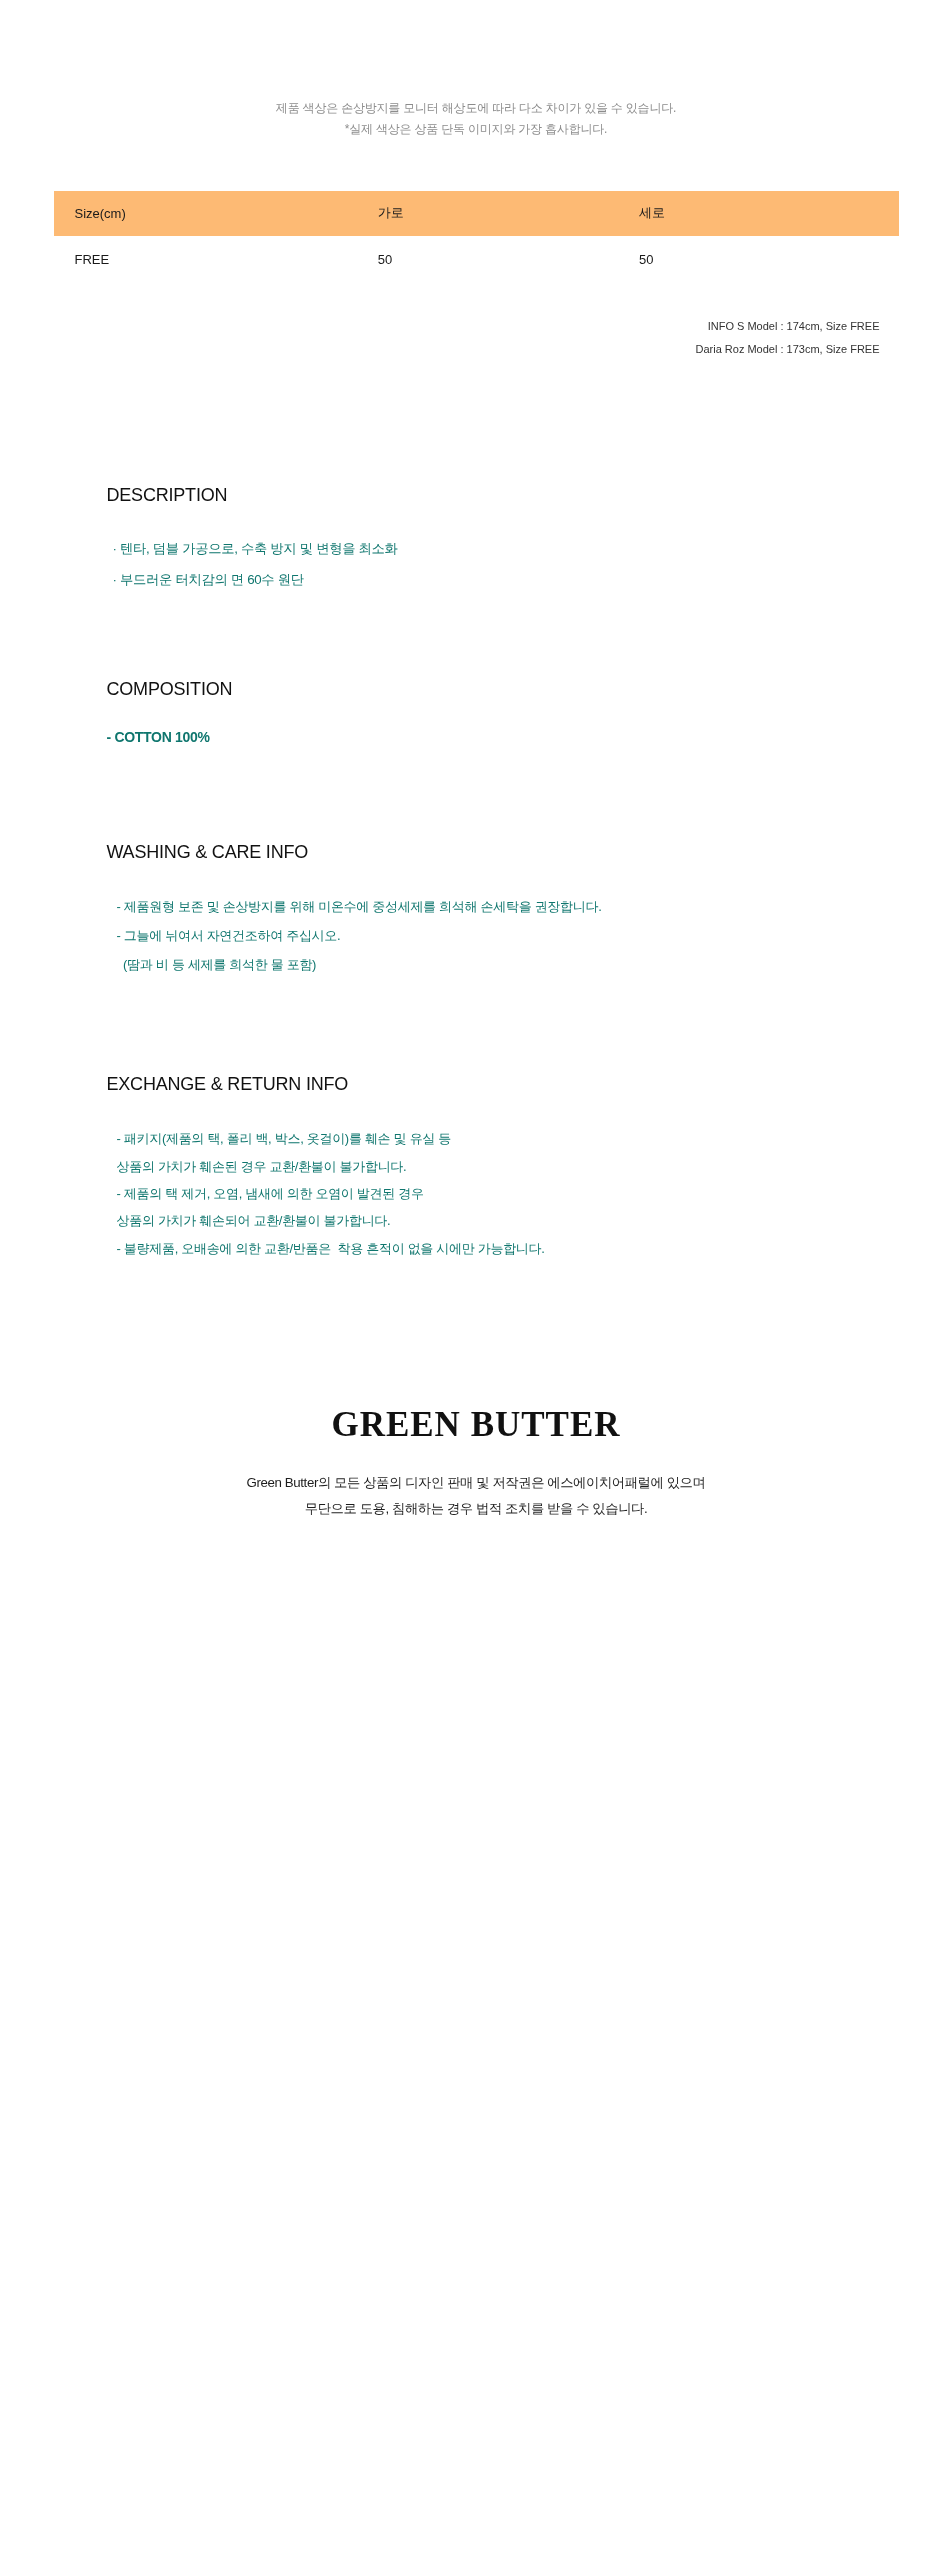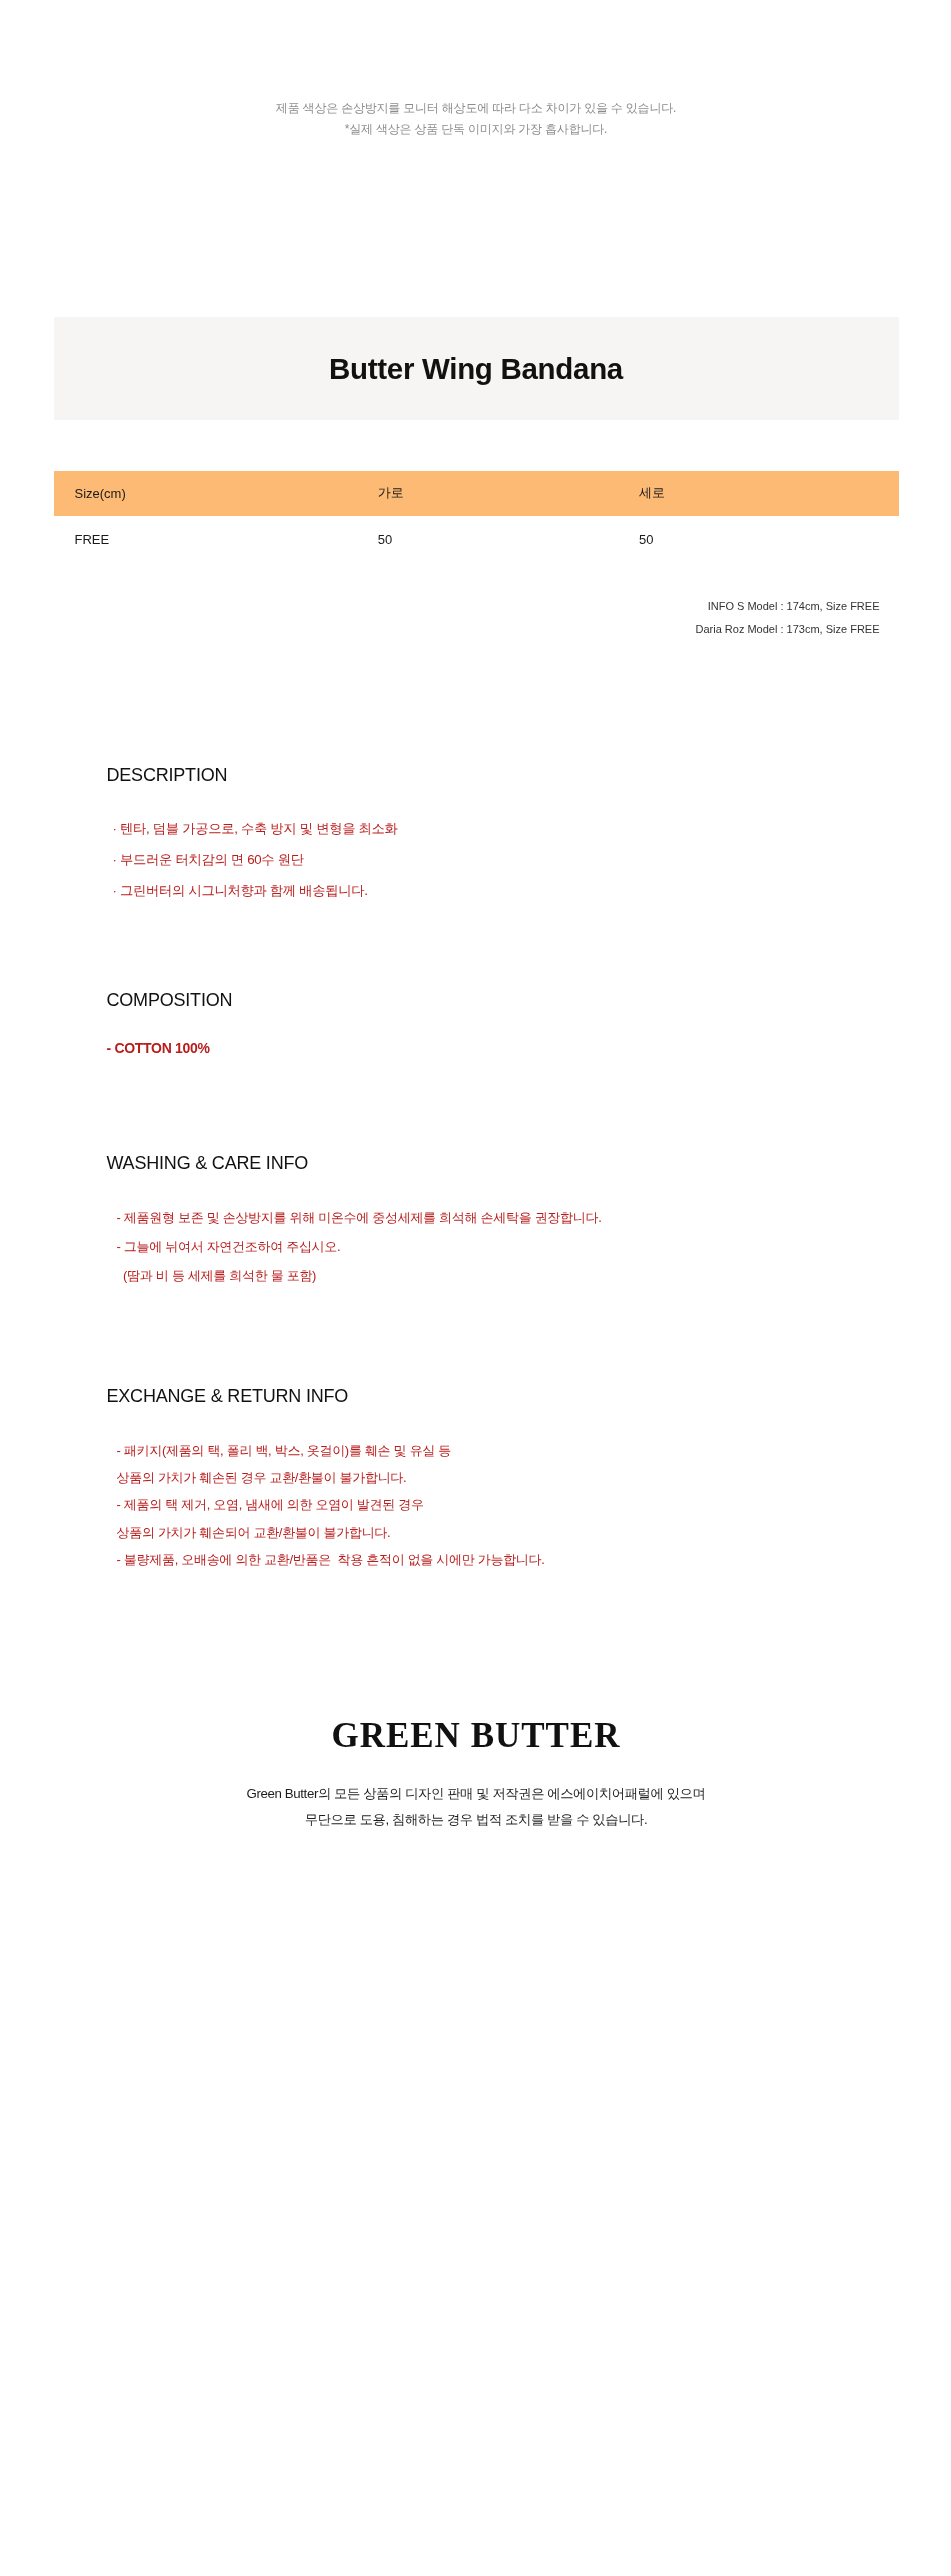--- a/index.html
+++ b/index.html
@@ -107,21 +107,21 @@
     font-size: 18px;
     font-weight: normal;
     letter-spacing: -0.2px;
     color: #111111;
     padding-left: 53px;
   }
   .body-list {
     padding-left: 59px;
     font-size: 13.3px;
     line-height: 2.35;
-    color: #b91c1c;
+    color: #0f766e;
     letter-spacing: -0.3px;
   }
   .body-list .line { white-space: pre; }
 
   #desc-title { margin-top: 124px; }
   #desc-body  { margin-top: 27px; }
 
   #comp-title { margin-top: 84px; }
   #comp-body  { margin-top: 21px; padding-left: 53px; font-size: 14px; font-weight: bold; }
 
@@ -155,23 +155,20 @@
 </head>
 <body>
 
 <div class="page">
 
   <div class="top-notice">
     <div>제품 색상은 손상방지를 모니터 해상도에 따라 다소 차이가 있을 수 있습니다.</div>
     <div>*실제 색상은 상품 단독 이미지와 가장 흡사합니다.</div>
   </div>
 
-  <div class="title-band">
-    <h1>Butter Wing Bandana</h1>
-  </div>
 
 
   <table class="size-table">
     <thead>
       <tr>
         <th class="col-0">Size(cm)</th>
         <th class="col-1">가로</th>
         <th class="col-2">세로</th>
       </tr>
     </thead>
@@ -187,21 +184,20 @@
   <div class="model-info">
     <div>INFO S Model : 174cm, Size FREE</div>
     <div>Daria Roz Model : 173cm, Size FREE</div>
   </div>
 
   <div class="section">
     <div class="section-title" id="desc-title">DESCRIPTION</div>
     <div class="body-list" id="desc-body">
       <div class="line">· 텐타, 덤블 가공으로, 수축 방지 및 변형을 최소화</div>
       <div class="line">· 부드러운 터치감의 면 60수 원단</div>
-      <div class="line">· 그린버터의 시그니처향과 함께 배송됩니다.</div>
     </div>
   </div>
 
   <div class="section">
     <div class="section-title" id="comp-title">COMPOSITION</div>
     <div class="body-list" id="comp-body">
       <div class="line">- COTTON 100%</div>
     </div>
   </div>
 

